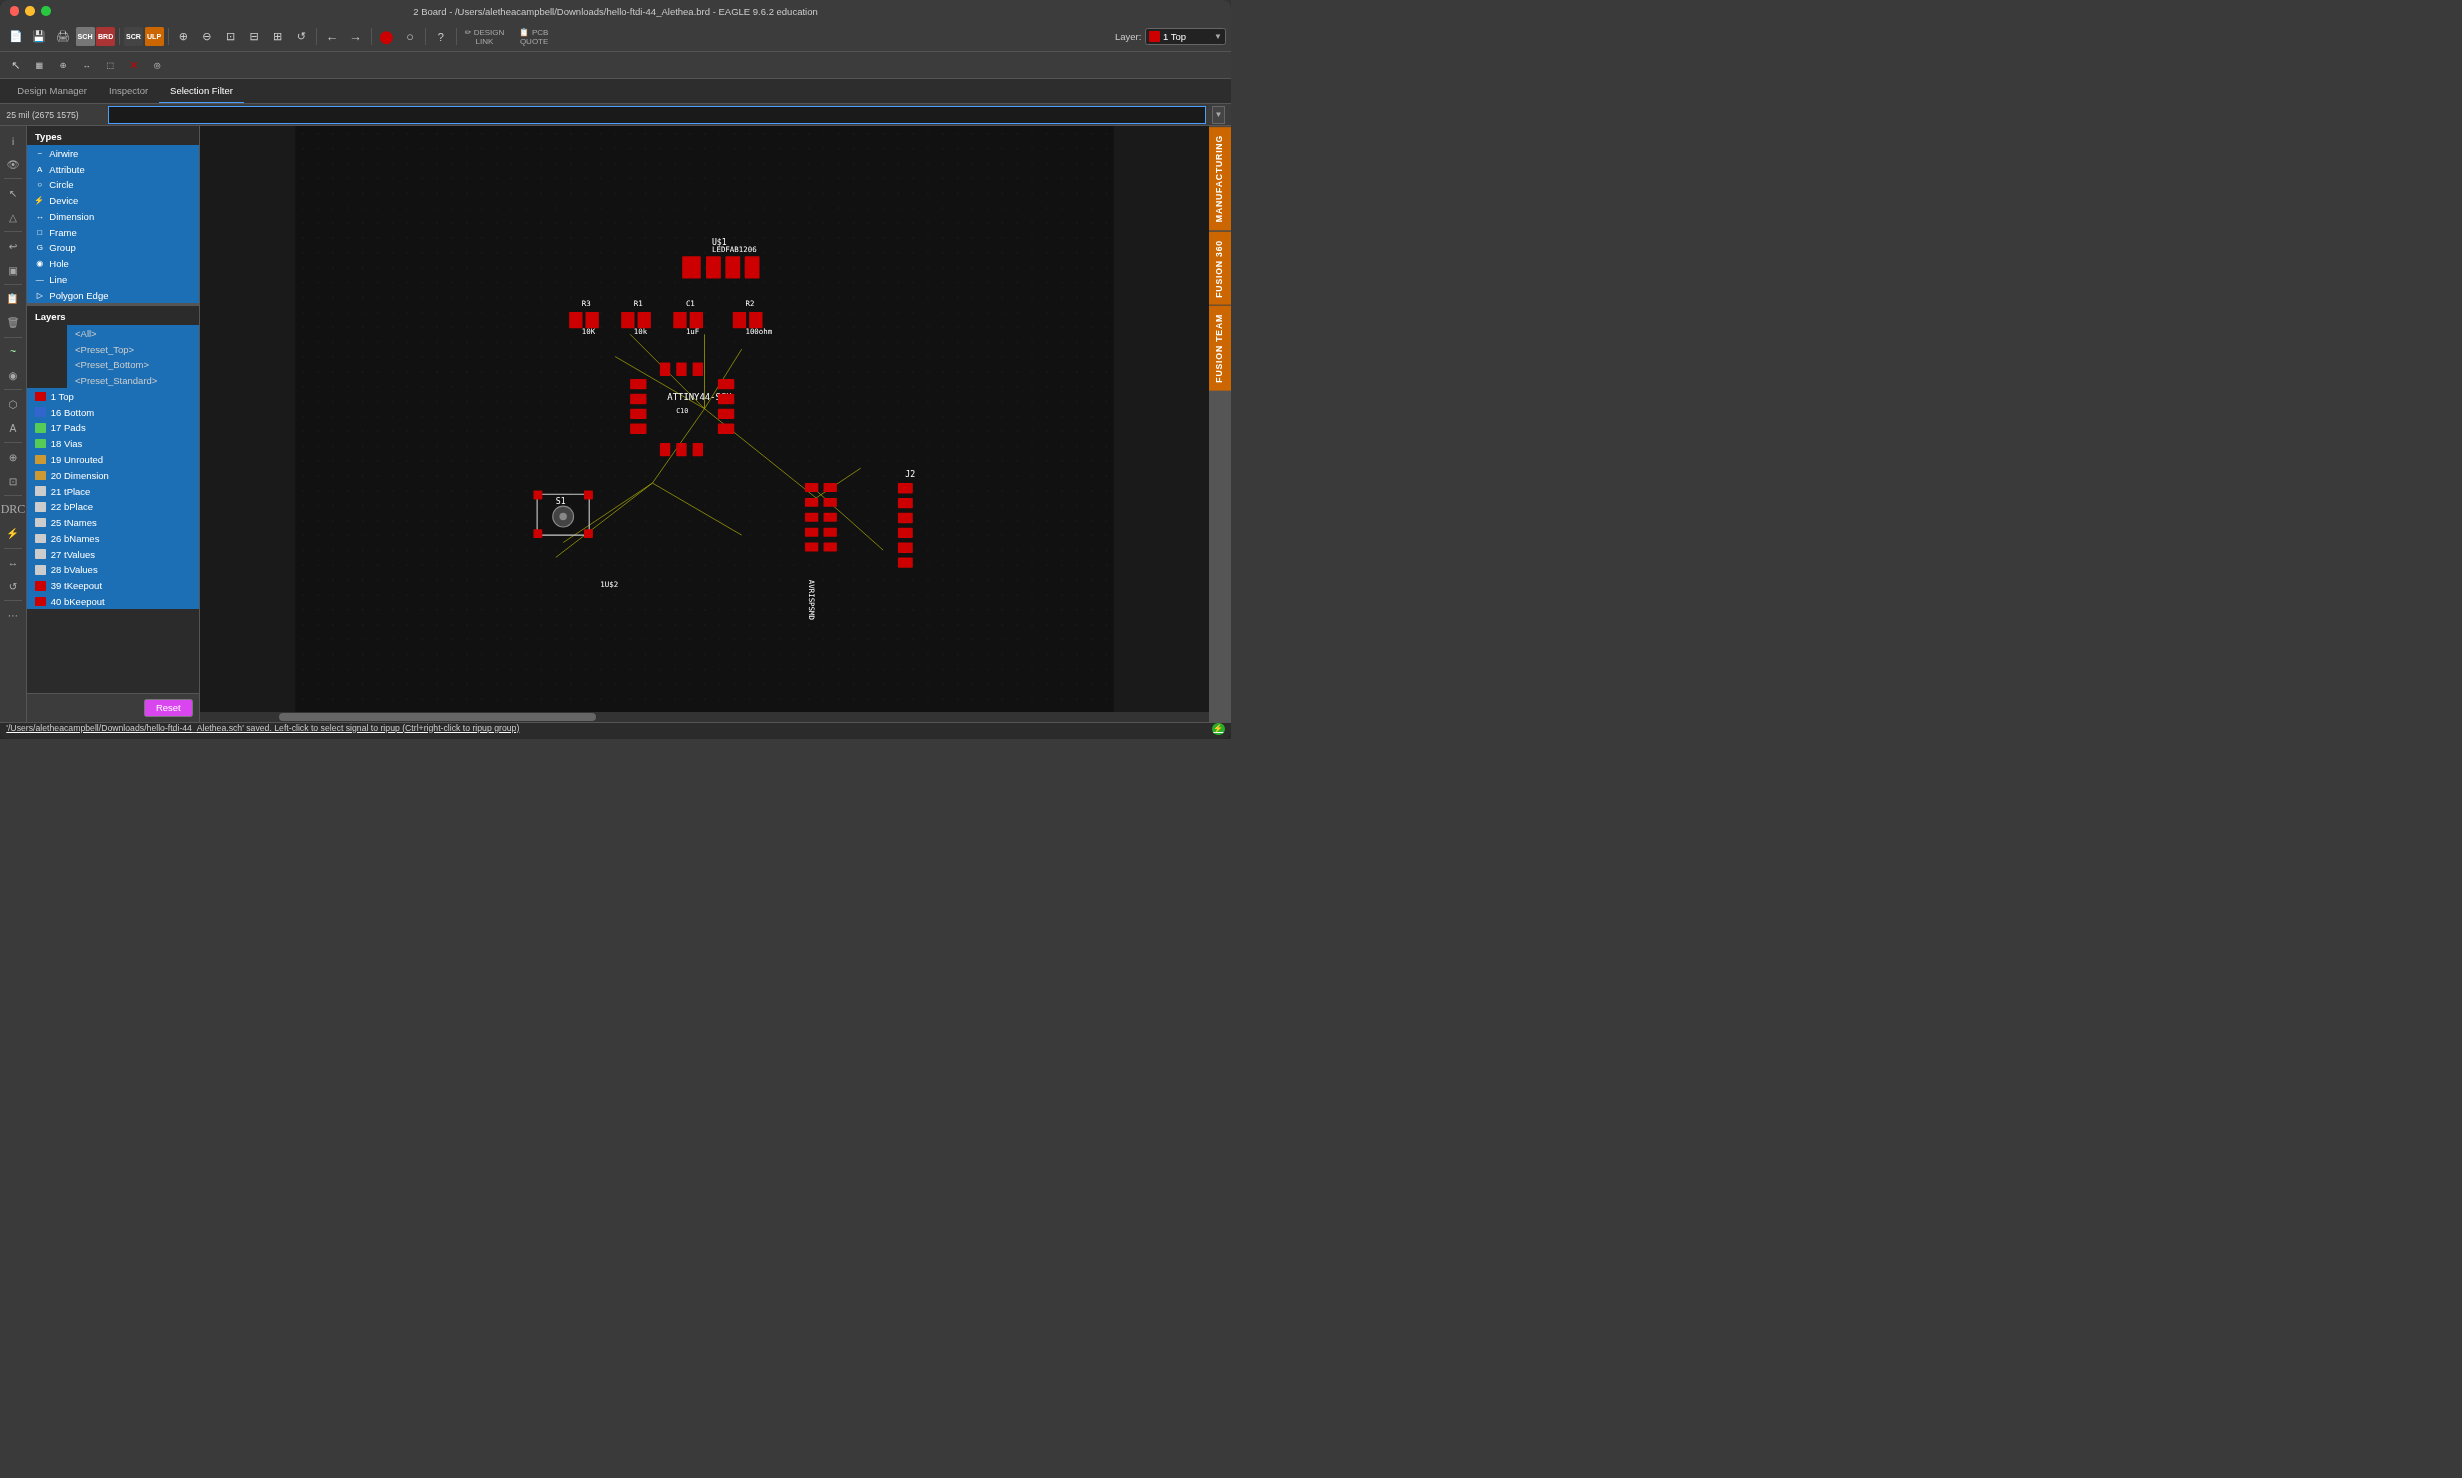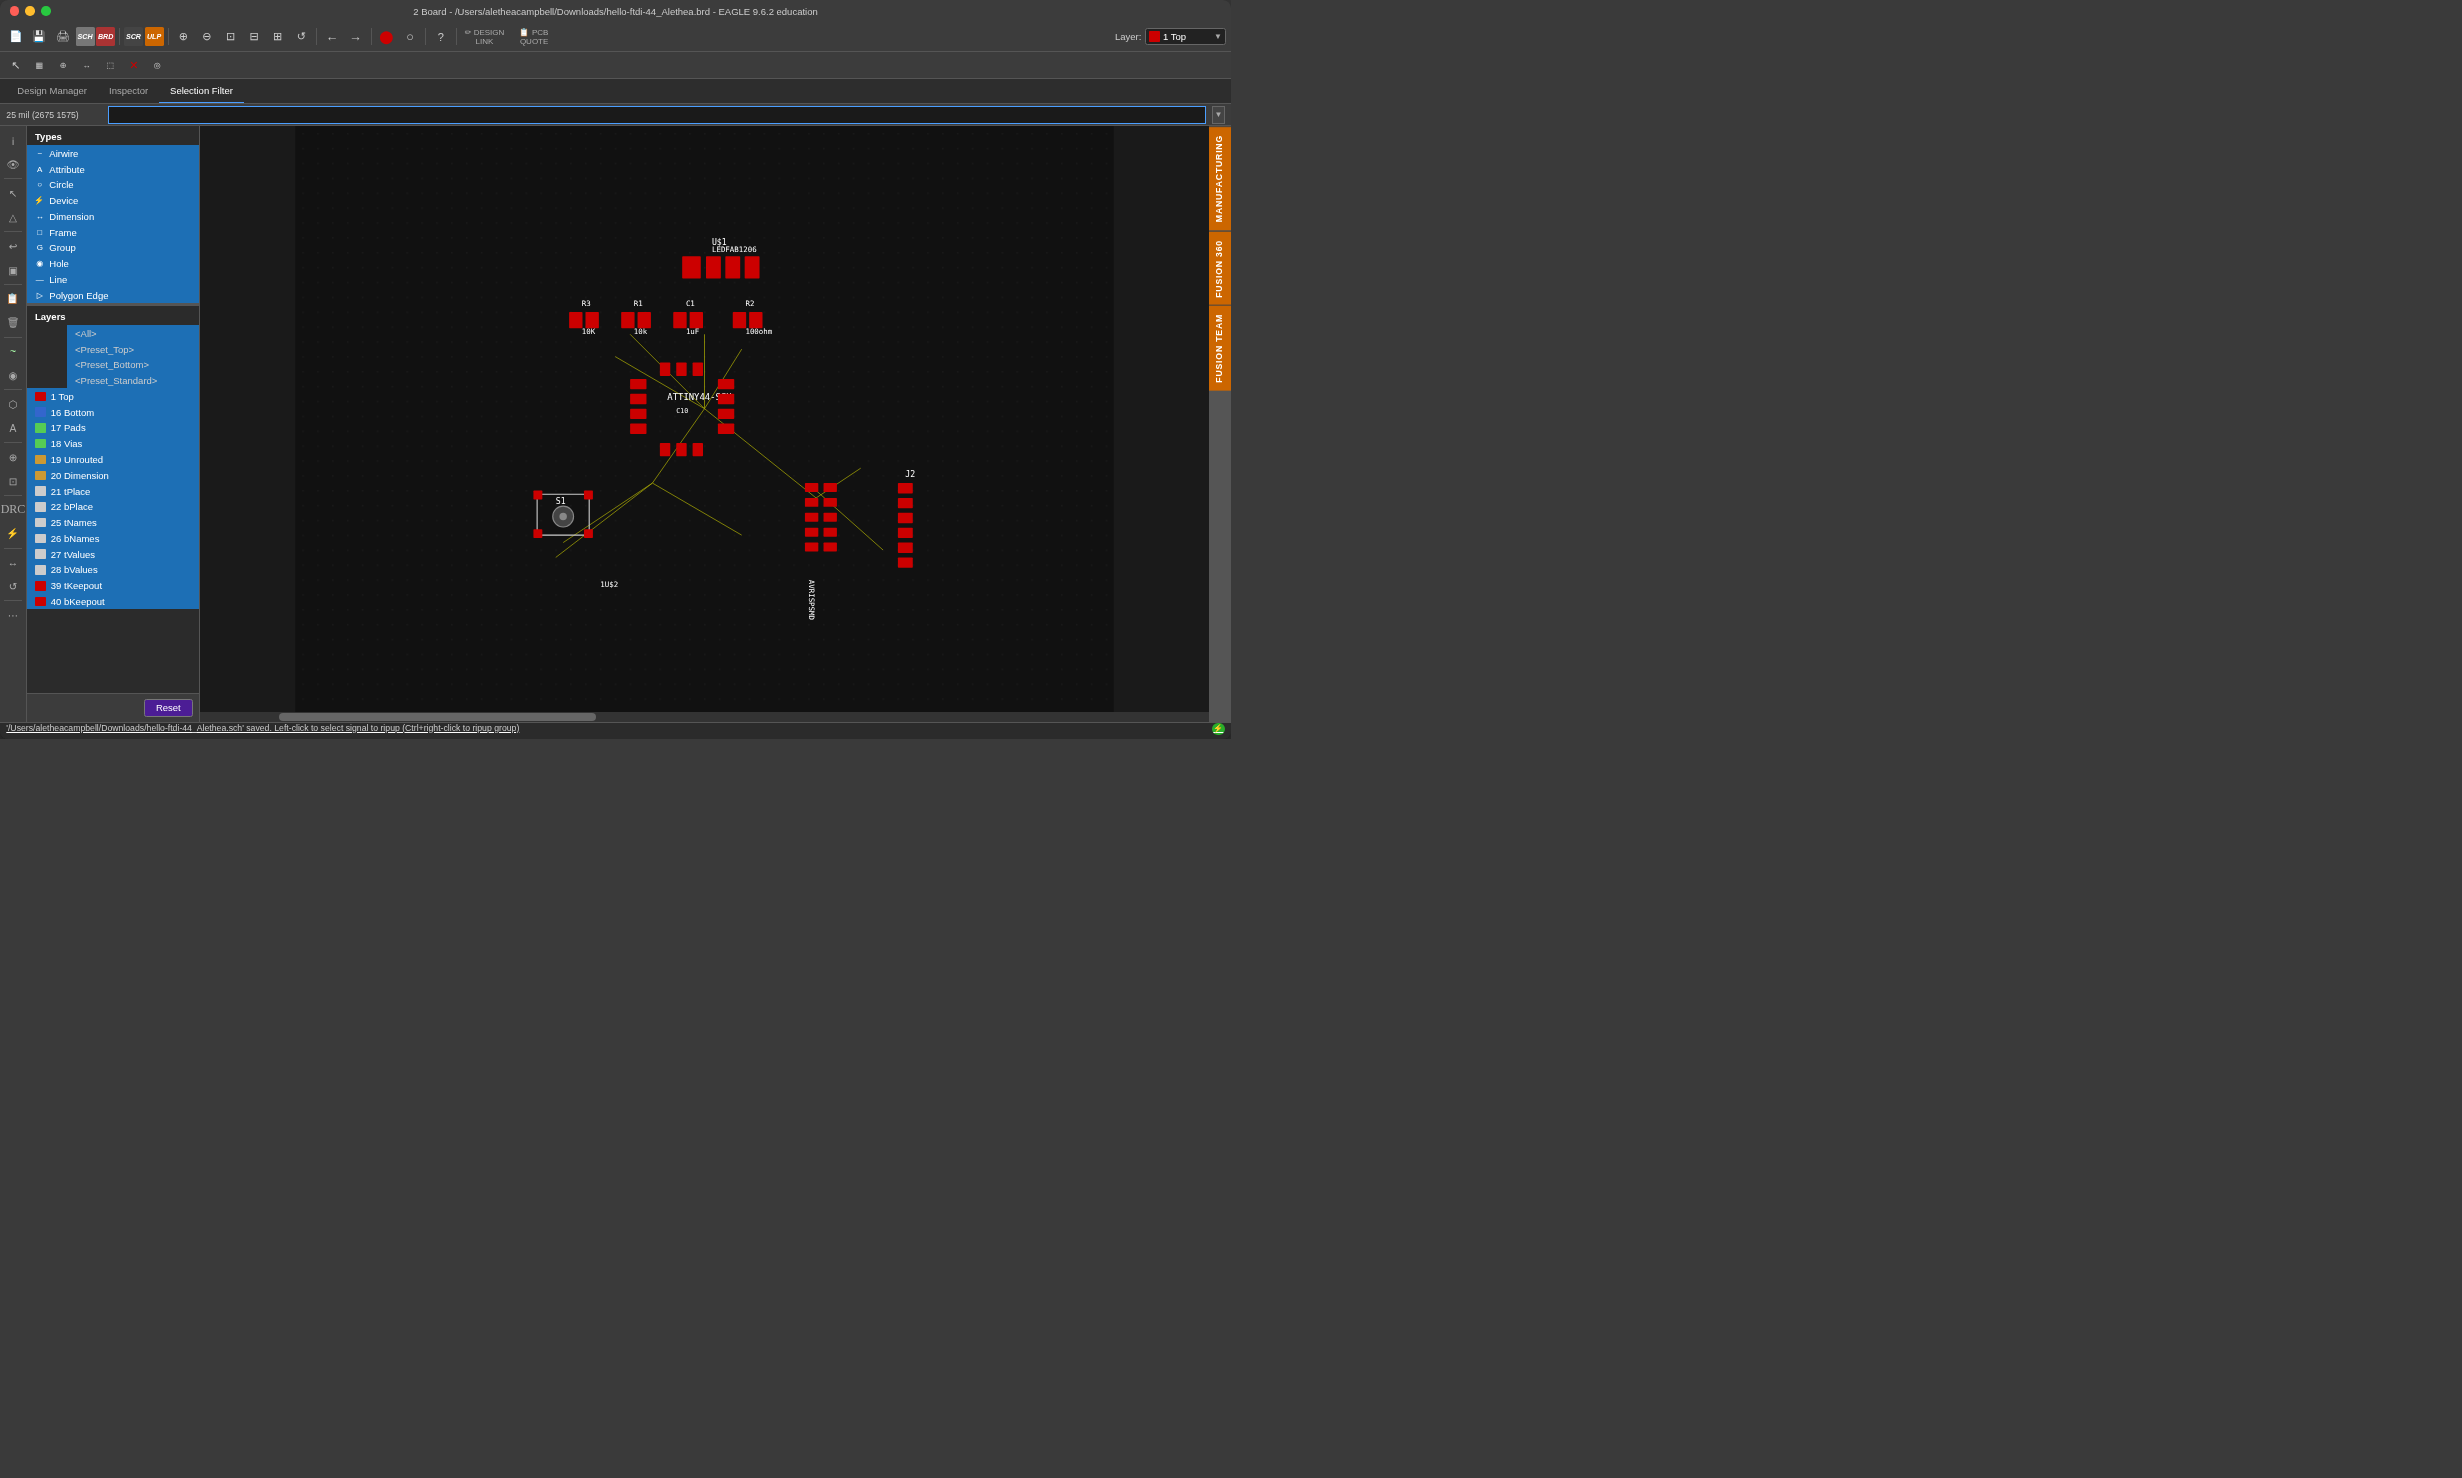--- a/index.html
+++ b/index.html
@@ -82,21 +82,20 @@
       width: 19px;
       height: 19px;
       background: #777;
       border-radius: 1.6px;
       display: flex;
       align-items: center;
       justify-content: center;
       color: #fff;
       font-size: 7.1px;
       font-weight: bold;
-      font-style: italic;
     }
     .layer-selector {
       display: flex;
       align-items: center;
       gap: 3.2px;
       margin-left: 3.2px;
     }
     .layer-label { color: #ccc; font-size: 9.5px; }
     .layer-select-wrap {
       display: flex;
@@ -326,21 +325,21 @@
     
     .reset-btn-area {
       padding: 4.8px 6.3px;
       background: #3c3c3c;
       border-top: 0.8px solid #555;
       flex-shrink: 0;
       display: flex;
       justify-content: flex-end;
     }
     .reset-btn {
-      background: #4c1d95;
+      background: #d946ef;
       color: #fff;
       border: 0.8px solid #777;
       border-radius: 2.4px;
       padding: 2.4px 11px;
       cursor: pointer;
       font-size: 9.5px;
     }
 
     
     .canvas-area {

